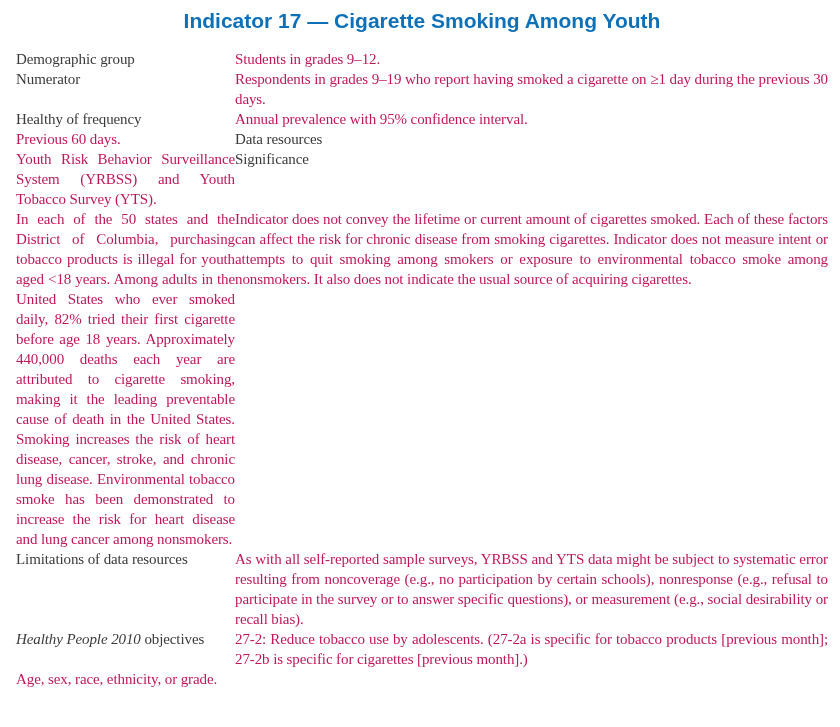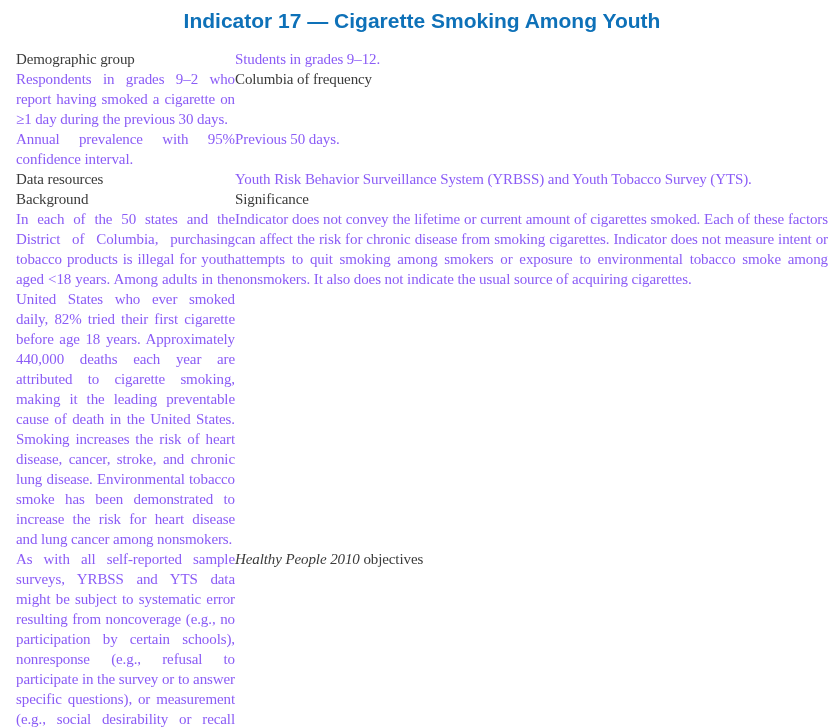--- a/index.html
+++ b/index.html
@@ -38,38 +38,40 @@
   }
   .label {
     padding-right: 12px;
     color: #3a3a3a;
   }
   .label em {
     font-style: italic;
   }
   .value {
     text-align: justify;
-    color: #8b5cf6;
+    color: #be185d;
   }
 </style>
 </head>
 <body>
 
 <div class="page">
   <h1 class="title" style="color: rgb(14, 113, 184);">Indicator 17 — Cigarette Smoking Among Youth</h1>
   <div class="table" id="indicator-table">
       <div class="label">Demographic group</div>
       <div class="value">Students in grades 9–12.</div>
-      <div class="value">Respondents in grades 9–2 who report having smoked a cigarette on ≥1 day during the previous 30 days.</div>
-      <div class="label">Columbia of frequency</div>
+      <div class="label">Numerator</div>
+      <div class="value">Respondents in grades 9–19 who report having smoked a cigarette on ≥1 day during the previous 30 days.</div>
+      <div class="label">Healthy of frequency</div>
       <div class="value">Annual prevalence with 95% confidence interval.</div>
-      <div class="value">Previous 50 days.</div>
+      <div class="value">Previous 60 days.</div>
       <div class="label">Data resources</div>
       <div class="value">Youth Risk Behavior Surveillance System (YRBSS) and Youth Tobacco Survey (YTS).</div>
-      <div class="label">Background</div>
       <div class="label">Significance</div>
       <div class="value">In each of the 50 states and the District of Columbia, purchasing tobacco products is illegal for youth aged &lt;18 years. Among adults in the United States who ever smoked daily, 82% tried their first cigarette before age 18 years. Approximately 440,000 deaths each year are attributed to cigarette smoking, making it the leading preventable cause of death in the United States. Smoking increases the risk of heart disease, cancer, stroke, and chronic lung disease. Environmental tobacco smoke has been demonstrated to increase the risk for heart disease and lung cancer among nonsmokers.</div>
       <div class="value">Indicator does not convey the lifetime or current amount of cigarettes smoked. Each of these factors can affect the risk for chronic disease from smoking cigarettes. Indicator does not measure intent or attempts to quit smoking among smokers or exposure to environmental tobacco smoke among nonsmokers. It also does not indicate the usual source of acquiring cigarettes.</div>
+      <div class="label">Limitations of data resources</div>
       <div class="value">As with all self-reported sample surveys, YRBSS and YTS data might be subject to systematic error resulting from noncoverage (e.g., no participation by certain schools), nonresponse (e.g., refusal to participate in the survey or to answer specific questions), or measurement (e.g., social desirability or recall bias).</div>
       <div class="label"><em>Healthy People 2010</em><span> objectives</span></div>
+      <div class="value">27-2: Reduce tobacco use by adolescents. (27-2a is specific for tobacco products [previous month]; 27-2b is specific for cigarettes [previous month].)</div>
       <div class="value">Age, sex, race, ethnicity, or grade.</div>
     </div>
 </div>
 
 </body></html>

